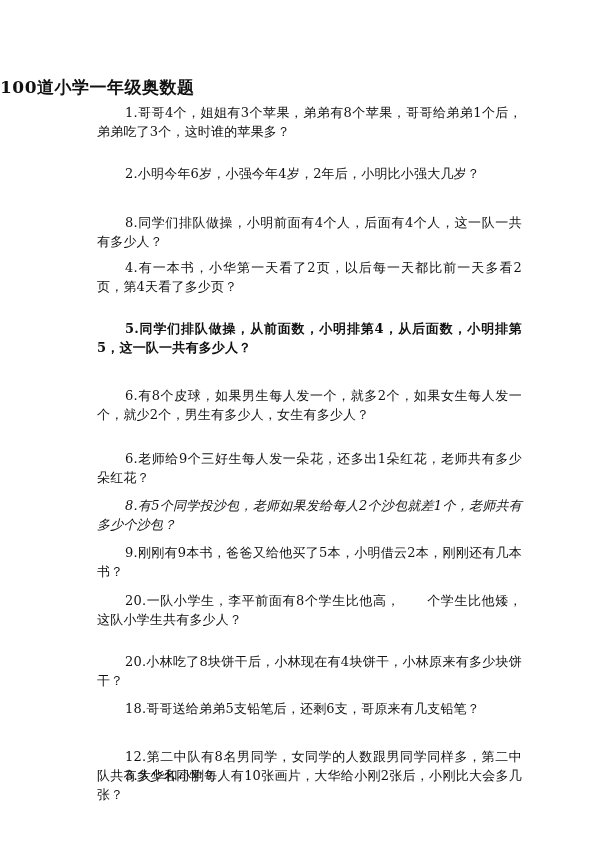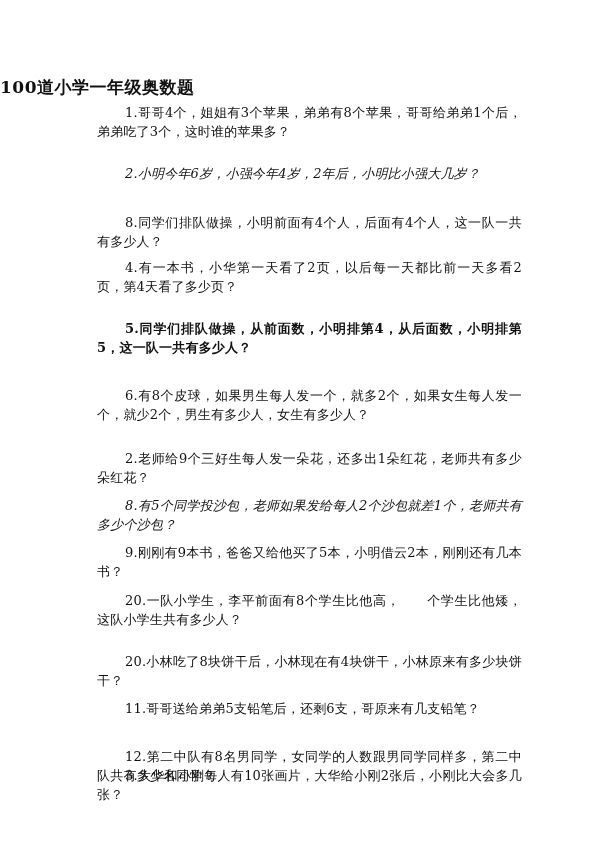--- a/index.html
+++ b/index.html
@@ -38,26 +38,26 @@
       margin-left: 8px;
     }
   </style>
 </head>
 <body>
 
 <div>
   <div class="page-title">100道小学一年级奥数题</div>
 
   <div class="question" style="top:103px;">1.哥哥4个，姐姐有3个苹果，弟弟有8个苹果，哥哥给弟弟1个后，弟弟吃了3个，这时谁的苹果多？</div>
-  <div class="question" style="top:164px;font-style:italic;">2.小明今年6岁，小强今年4岁，2年后，小明比小强大几岁？</div>
+  <div class="question" style="top:164px;">2.小明今年6岁，小强今年4岁，2年后，小明比小强大几岁？</div>
   <div class="question" style="top:213px;">8.同学们排队做操，小明前面有4个人，后面有4个人，这一队一共有多少人？</div>
   <div class="question" style="top:258px;">4.有一本书，小华第一天看了2页，以后每一天都比前一天多看2页，第4天看了多少页？</div>
   <div class="question" style="top:319px;font-weight:bold;">5.同学们排队做操，从前面数，小明排第4，从后面数，小明排第5，这一队一共有多少人？</div>
   <div class="question" style="top:386px;">6.有8个皮球，如果男生每人发一个，就多2个，如果女生每人发一个，就少2个，男生有多少人，女生有多少人？</div>
-  <div class="question" style="top:449px;">2.老师给9个三好生每人发一朵花，还多出1朵红花，老师共有多少朵红花？</div>
+  <div class="question" style="top:449px;">6.老师给9个三好生每人发一朵花，还多出1朵红花，老师共有多少朵红花？</div>
   <div class="question" style="top:496px;font-style:italic;">8.有5个同学投沙包，老师如果发给每人2个沙包就差1个，老师共有多少个沙包？</div>
   <div class="question" style="top:543px;">9.刚刚有9本书，爸爸又给他买了5本，小明借云2本，刚刚还有几本书？</div>
   <div class="question" style="top:591px;">20.一队小学生，李平前面有8个学生比他高，　　个学生比他矮，这队小学生共有多少人？</div>
   <div class="question" style="top:652px;">20.小林吃了8块饼干后，小林现在有4块饼干，小林原来有多少块饼干？</div>
-  <div class="question" style="top:699px;">11.哥哥送给弟弟5支铅笔后，还剩6支，哥原来有几支铅笔？</div>
+  <div class="question" style="top:699px;">18.哥哥送给弟弟5支铅笔后，还剩6支，哥原来有几支铅笔？</div>
   <div class="question" style="top:747px;">12.第二中队有8名男同学，女同学的人数跟男同学同样多，第二中队共有多少名同学？</div>
   <div class="question" style="top:766px;">3.大华和小刚每人有10张画片，大华给小刚2张后，小刚比大会多几张？</div>
 </div>
 
 </body></html>

